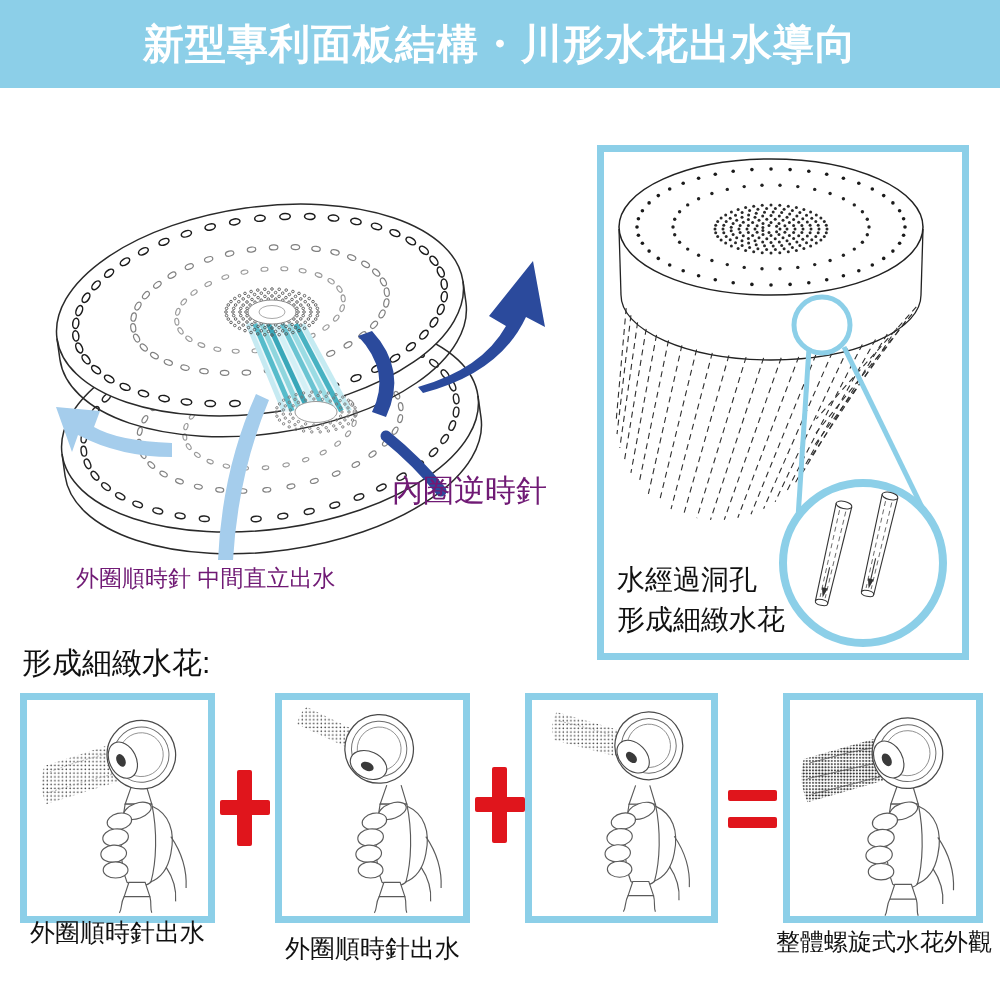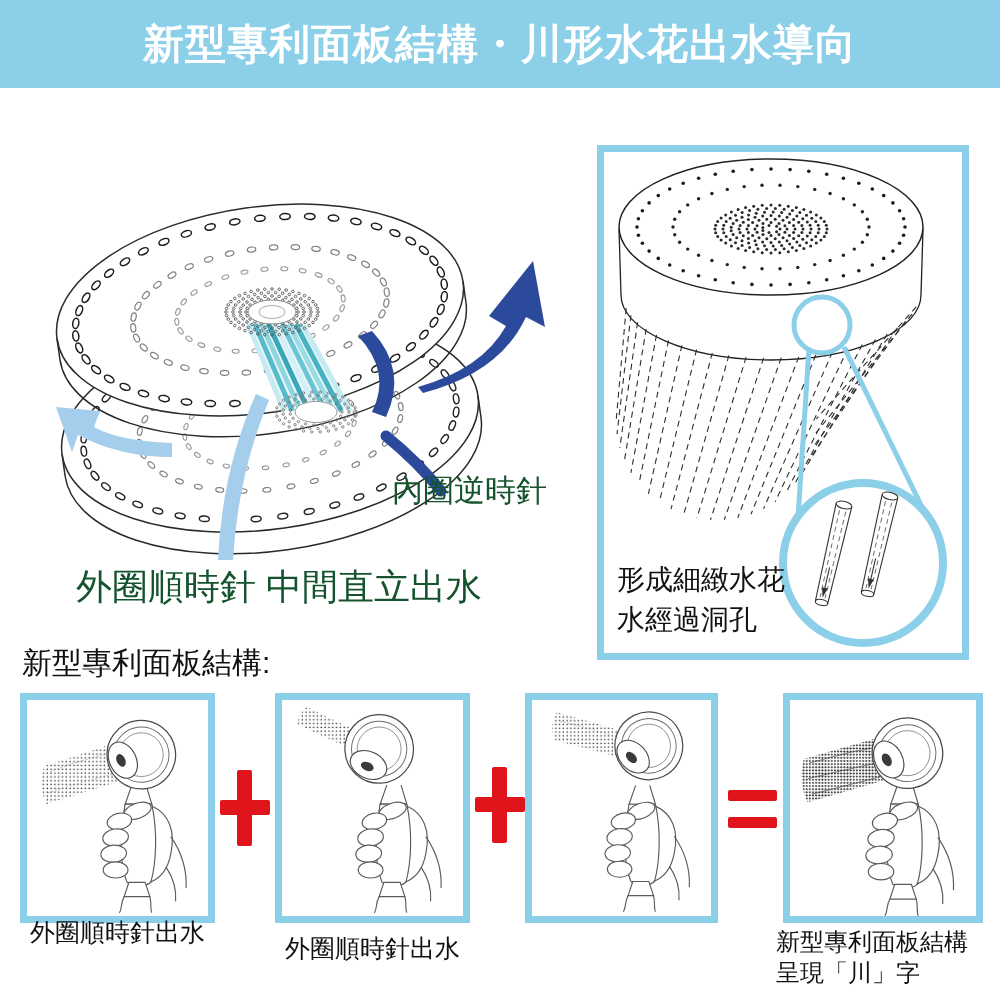--- a/index.html
+++ b/index.html
@@ -4,23 +4,23 @@
 <style>
   html,body{margin:0;padding:0;background:#fff;}
   .page{position:relative;width:1000px;height:1000px;background:#fff;overflow:hidden;
         font-family:"Liberation Sans",sans-serif;color:#111;}
   
   .banner{position:absolute;left:0;top:0;width:1000px;height:88px;background:#8CCFE8;
           display:flex;align-items:center;justify-content:center;}
   .banner h1{margin:0;color:#fff;font-size:41px;font-weight:700;letter-spacing:1px;white-space:nowrap;}
   
   .left-svg{position:absolute;left:20px;top:140px;width:560px;height:460px;}
-  .lbl{position:absolute;font-weight:500;color:#14532d;white-space:nowrap;}
+  .lbl{position:absolute;font-weight:500;color:#701a75;white-space:nowrap;}
   .lbl-inner{left:392px;top:470px;font-size:31px;}
-  .lbl-outer{left:76px;top:563px;font-size:36px;}
+  .lbl-outer{left:76px;top:563px;font-size:23px;}
   
   .right-panel{position:absolute;left:597px;top:145px;width:372px;height:515px;
                border:7px solid #8CCFE8;box-sizing:border-box;background:#fff;}
   .right-svg{position:absolute;left:0;top:0;width:358px;height:501px;}
   .panel-caption{position:absolute;left:13px;top:408px;font-size:28px;line-height:40px;
                  font-weight:500;color:#111;white-space:nowrap;}
   
   .principle{position:absolute;left:22px;top:643px;font-size:30px;font-weight:500;}
   
   .step-box{position:absolute;top:693px;height:230px;border:7px solid #8CCFE8;
@@ -828,26 +828,26 @@
           <line x1="312.3" y1="154.9" x2="212.3" y2="266.9" stroke="#2e2e2e" stroke-width="1.1" stroke-dasharray="6 4.5"></line>
         </g>
       <circle cx="218" cy="173" r="28" fill="none" stroke="#8CCFE8" stroke-width="5"></circle>
       <line x1="205" y1="196" x2="194" y2="366" stroke="#8CCFE8" stroke-width="5"></line>
       <line x1="240" y1="195" x2="334" y2="388" stroke="#8CCFE8" stroke-width="5"></line>
       <circle cx="259" cy="411" r="80" fill="#fff" stroke="#8CCFE8" stroke-width="8"></circle>
       <use href="#sym-tube" transform="translate(240 353) rotate(13)"></use>
       <use href="#sym-tube" transform="translate(286 344) rotate(13)"></use>
     </svg>
     <div class="panel-caption">
+      <div>水經過洞孔</div>
       <div>形成細緻水花</div>
-      <div>水經過洞孔</div>
     </div>
   </section>
 
-  <div class="principle">新型專利面板結構:</div>
+  <div class="principle">形成細緻水花:</div>
 
   <div id="box1" class="step-box">
     <svg class="sketch" viewBox="0 0 190 220">
       <path d="M 98,40 L 18,66 Q 12,88 20,106 L 102,80 Z" fill="url(#pat-stip)"></path>
       <path d="M 24,72 Q 60,58 98,50" fill="none" stroke="#999" stroke-width="0.8" stroke-dasharray="2 2"></path>
       <path d="M 22,94 Q 60,82 100,72" fill="none" stroke="#999" stroke-width="0.8" stroke-dasharray="2 2"></path>
       <use href="#sym-hand"></use>
       <use href="#sym-head" transform="translate(120 54) rotate(-8)"></use>
     </svg>
   </div>
@@ -883,17 +883,16 @@
   <div id="plus2" class="op plus">
     <span class="sr">+</span>
   </div>
   <div class="op equals">
     <span class="sr">=</span>
   </div>
 
   <div id="cap1" class="cap">外圈順時針出水</div>
   <div id="cap2" class="cap">外圈順時針出水</div>
   <div id="cap4" class="cap">
-    <div>新型專利面板結構</div>
-    <div>呈現「川」字</div>
+    <div>整體螺旋式水花外觀</div>
   </div>
 
 </div>
 
 </body></html>

